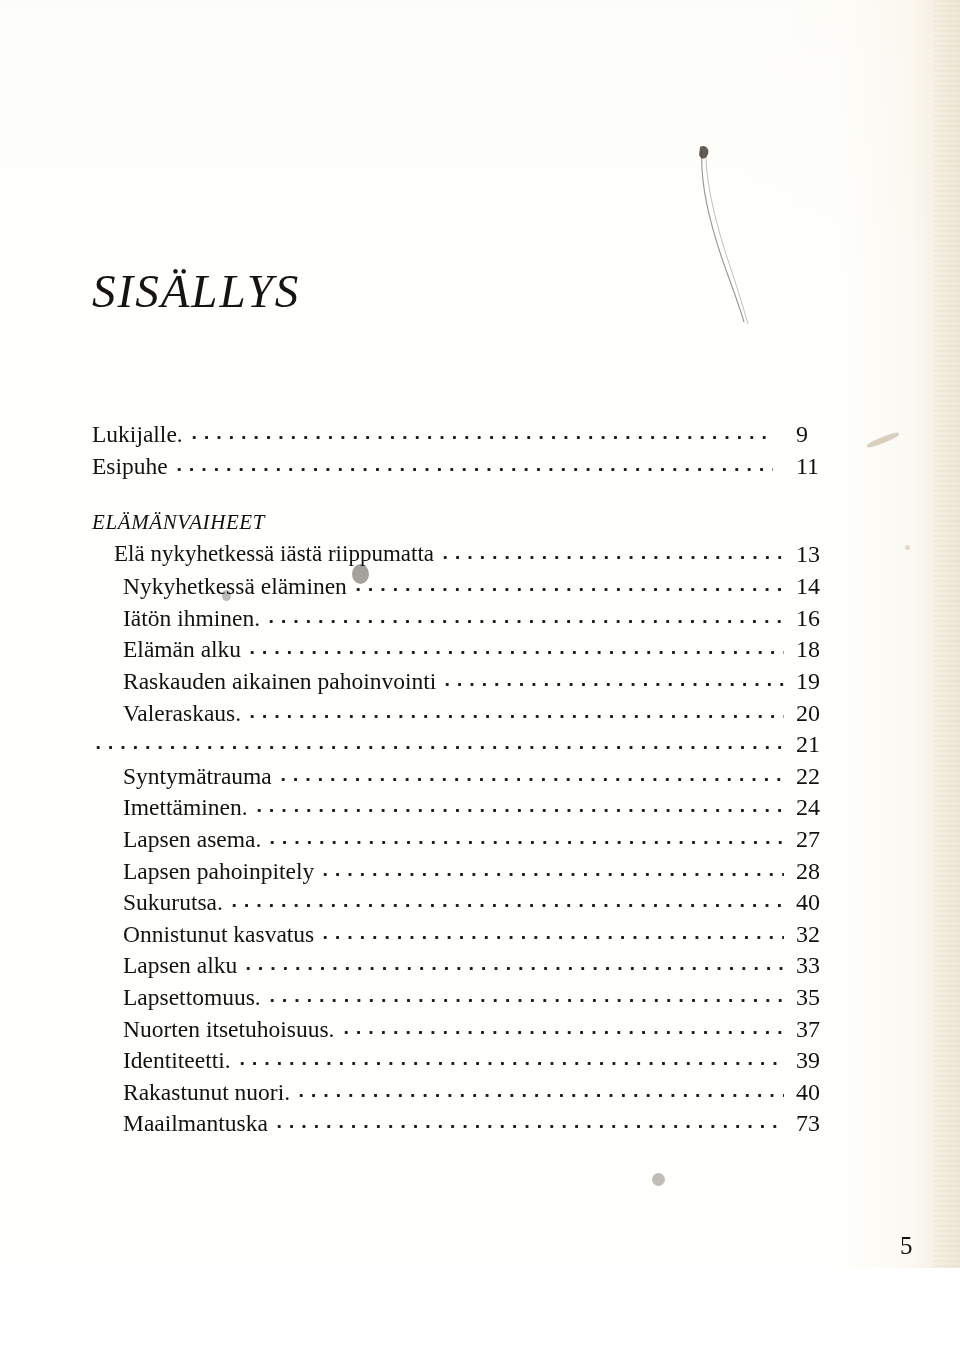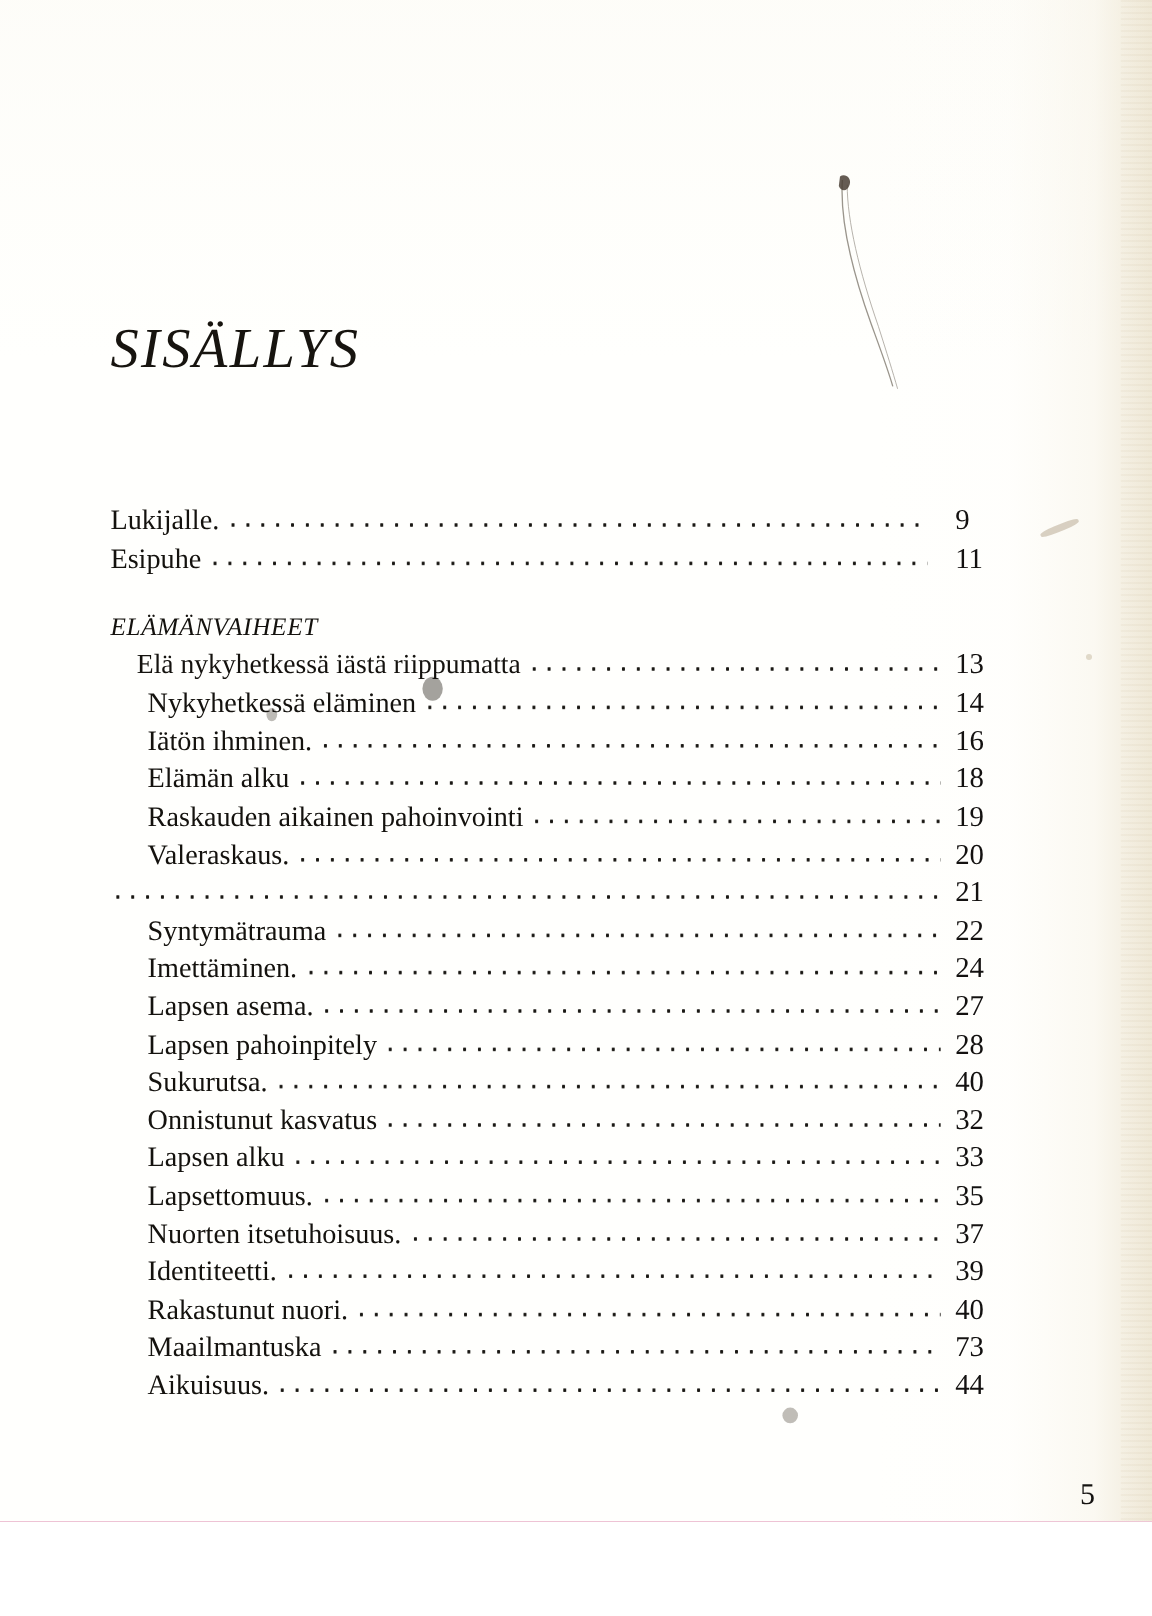--- a/index.html
+++ b/index.html
@@ -284,24 +284,19 @@
       <div class="row indent">
         <span class="label">Rakastunut nuori.</span>
         <span class="leader"></span>
         <span class="pageno">40</span>
       </div>
       <div class="row indent">
         <span class="label">Maailmantuska</span>
         <span class="leader"></span>
         <span class="pageno">73</span>
       </div>
-      <div class="row indent">
-        <span class="label">Aikuisuus.</span>
-        <span class="leader"></span>
-        <span class="pageno">44</span>
-      </div>
 
     </div>
 
     <div class="folio">5</div>
 
   </div>
 </div>
 
 </body></html>

